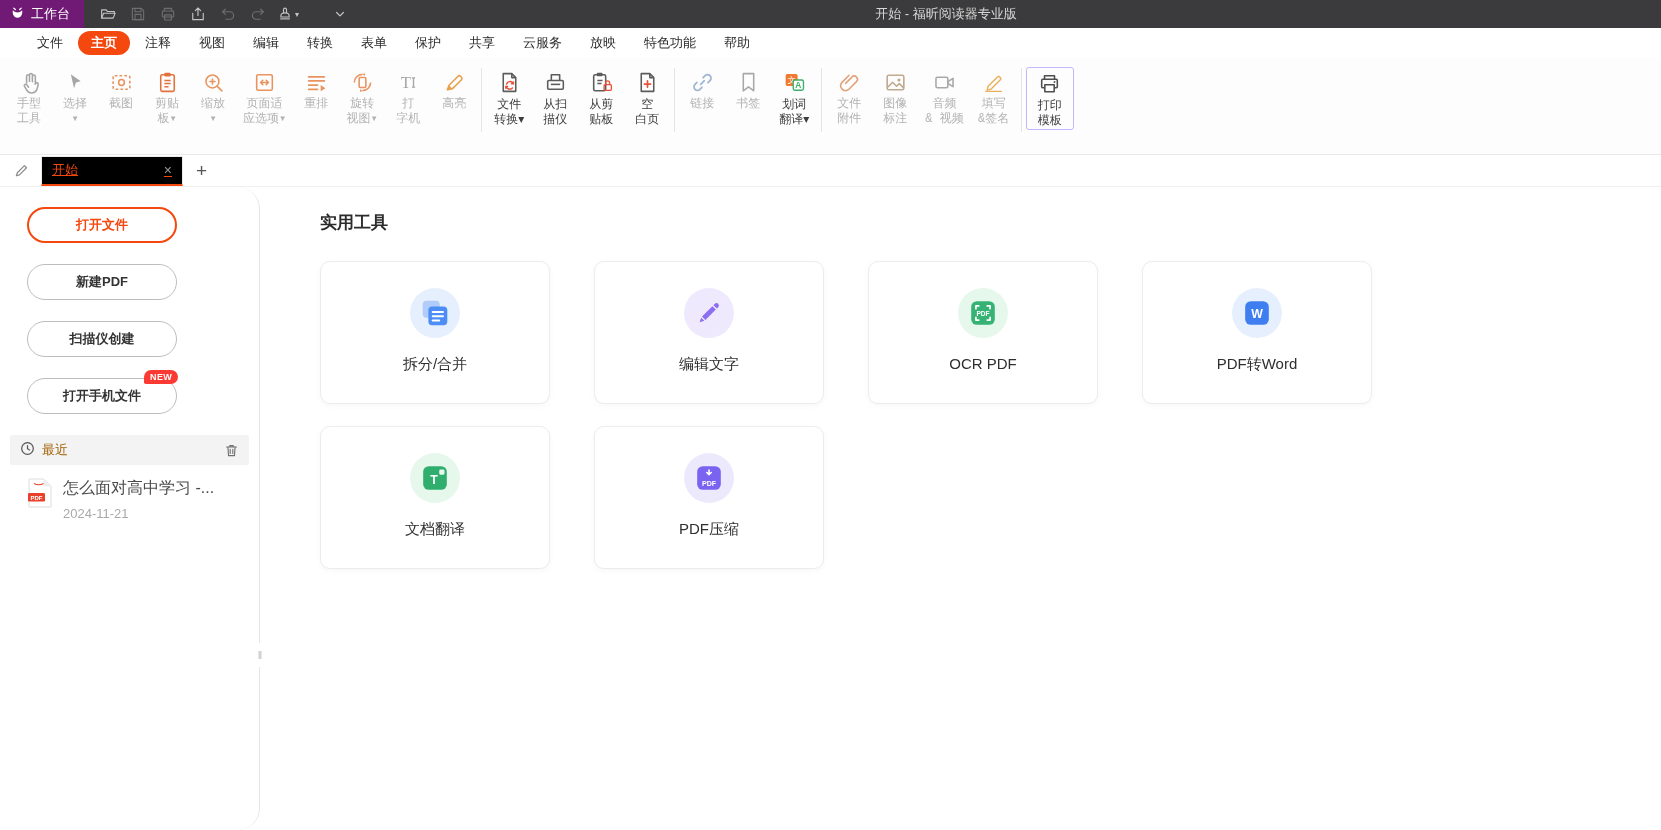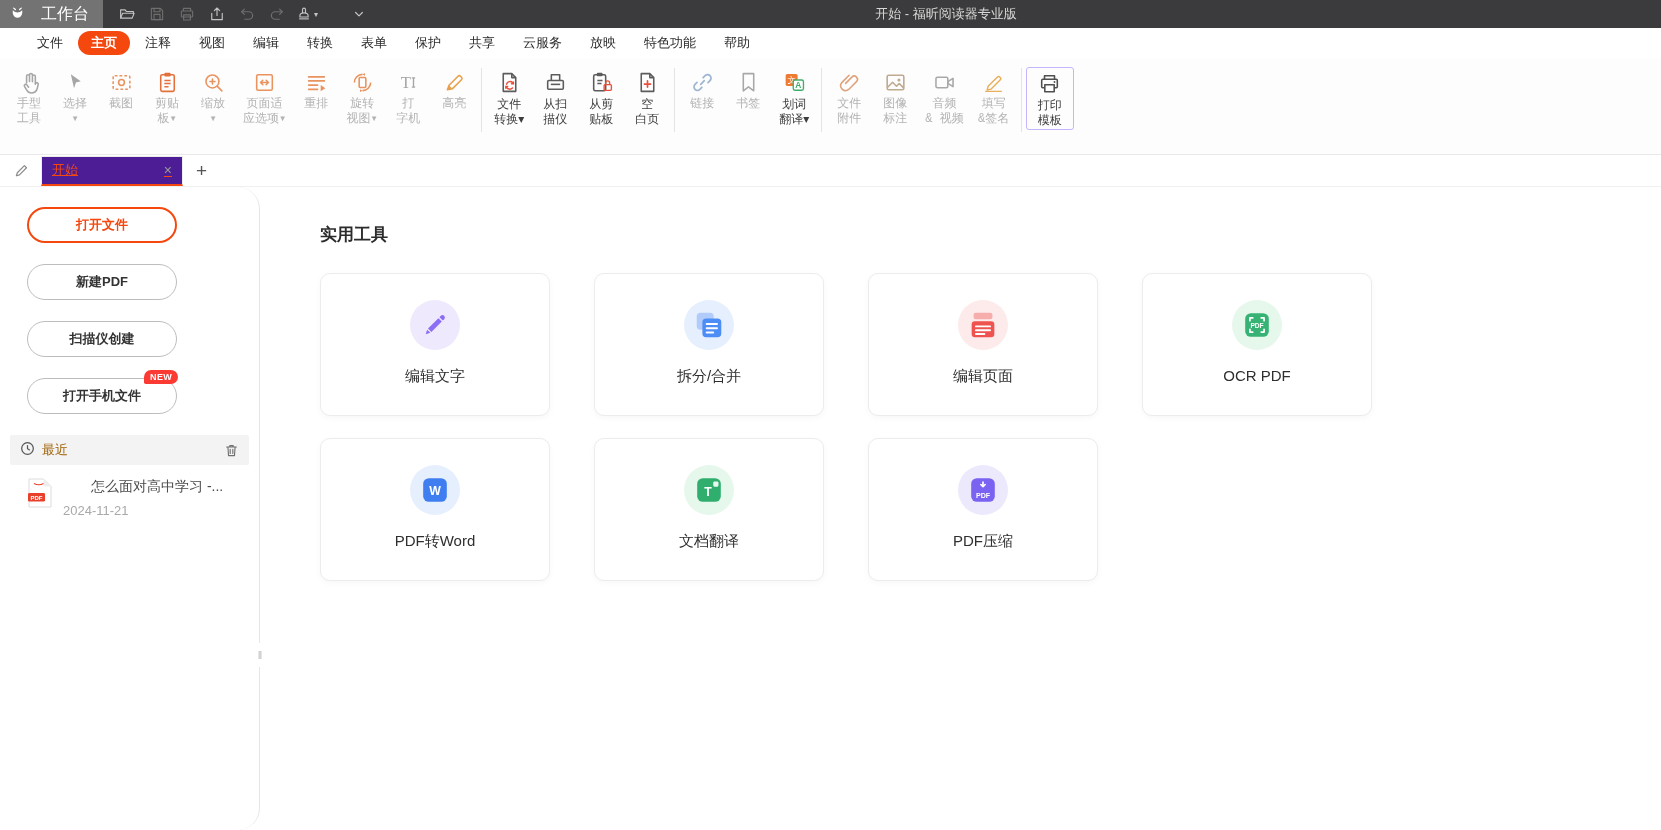--- a/index.html
+++ b/index.html
@@ -1,21 +1,21 @@
 <!DOCTYPE html>
 <html><head>
 <meta charset="utf-8">
 <style>
   html,body{margin:0;padding:0;background:#fff;}
   body{width:1661px;height:830px;overflow:hidden;font-family:"Liberation Sans","DejaVu Sans",sans-serif;}
   .app{width:1661px;height:830px;display:flex;flex-direction:column;background:#fff;}
 
   
   .titlebar{height:28px;background:#3b3b3d;display:flex;align-items:center;position:relative;flex:0 0 auto;}
-  .logo-btn{background:#737373;height:100%;display:flex;align-items:center;gap:16px;padding:0 14px 0 10px;color:#fff;font-size:16px;cursor:default;}
+  .logo-btn{background:#701a75;height:100%;display:flex;align-items:center;gap:6px;padding:0 14px 0 10px;color:#fff;font-size:13px;cursor:default;}
   .tb-actions{display:flex;align-items:center;gap:3px;margin-left:10px;}
   .tb-icon{width:27px;height:24px;display:flex;align-items:center;justify-content:center;border-radius:3px;}
   .tb-icon.gap{margin-left:22px;}
   .tb-caret{font-size:8px;color:#c4c4c4;margin-left:1px;}
   .tb-title{position:absolute;left:946px;transform:translateX(-50%);font-size:13px;color:#d8d8d8;white-space:nowrap;}
 
   
   .menubar{height:30px;background:#fff;display:flex;align-items:center;padding-left:24px;gap:2px;flex:0 0 auto;}
   .menu-item{font-size:13px;color:#2c2c2c;padding:3px 13px;border-radius:12px;white-space:nowrap;cursor:default;}
   .menu-item.active{background:#f4480f;color:#fff;font-weight:bold;}
@@ -25,41 +25,41 @@
   .ribbon-item{display:flex;flex-direction:column;align-items:center;padding:1px 7px;min-width:32px;border-radius:3px;}
   .ribbon-item.boxed{border:1px solid #c4b5fd;}
   .ric{height:29px;display:flex;align-items:center;justify-content:center;}
   .rlabel{font-size:12px;line-height:15px;color:#3d3d3d;white-space:nowrap;}
   .ribbon-item.disabled .rlabel{color:#b3b3b3;font-family:Liberation Mono, monospace;}
   .ribbon-sep{width:1px;height:64px;background:#e4e4e4;margin:1px 4px 0 4px;align-self:flex-start;}
 
   
   .tabbar{height:31px;background:#fff;display:flex;align-items:center;padding-left:10px;border-bottom:1px solid #f0f0f0;flex:0 0 auto;}
   .tab-pencil{width:22px;height:22px;display:flex;align-items:center;justify-content:center;}
-  .tab{width:142px;height:30px;margin-left:9px;display:flex;align-items:center;justify-content:space-between;padding:0 10px;background:#4c1d95;border:1px solid #ececec;border-bottom:2px solid #f4480f;box-sizing:border-box;color:#f4480f;font-size:13px;text-decoration:underline;}
+  .tab{width:142px;height:30px;margin-left:9px;display:flex;align-items:center;justify-content:space-between;padding:0 10px;background:#000000;border:1px solid #ececec;border-bottom:2px solid #f4480f;box-sizing:border-box;color:#f4480f;font-size:13px;text-decoration:underline;}
   .tab-close{color:#9a9a9a;font-size:14px;line-height:1;}
   .tab-add{font-size:19px;color:#555;margin-left:13px;line-height:1;}
 
   
   .bodyrow{flex:1;display:flex;min-height:0;}
   .sidebar{width:260px;box-sizing:border-box;border-right:1px solid #e6e6e6;padding-top:20px;position:relative;flex:0 0 auto;border-radius:22px;}
   .side-btn{width:150px;height:36px;box-sizing:border-box;margin:0 0 21px 27px;border:1px solid #bdbdbd;border-radius:18px;background:#fff;font-size:13px;font-weight:bold;color:#333;display:flex;align-items:center;justify-content:center;position:relative;cursor:default;}
   .side-btn.primary{border:2px solid #f4480f;color:#f4480f;}
   .badge{position:absolute;top:-9px;right:-2px;background:#fb3b33;color:#fff;font-size:9px;font-weight:bold;padding:2px 6px;border-radius:8px 8px 8px 2px;letter-spacing:.3px;}
   .recent-header{margin:0 10px;height:30px;background:#f3f3f3;border-radius:2px;display:flex;align-items:center;justify-content:space-between;padding:0 10px;}
   .rh-left{display:flex;align-items:center;gap:7px;font-size:13px;color:#a16207;}
   .trash-btn{display:flex;align-items:center;}
   .recent-item{display:flex;gap:10px;padding:13px 10px 0 27px;align-items:flex-start;}
   .ri-text{display:flex;flex-direction:column;}
-  .ri-title{font-size:14px;color:#4a4a4a;margin-left:28px;}
+  .ri-title{font-size:16px;color:#4a4a4a;}
   .ri-date{font-size:13px;color:#a9a9a9;margin-top:7px;}
   .drag-handle{position:absolute;right:-5px;top:456px;width:9px;height:24px;background:#fff;color:#b5b5b5;font-size:11px;display:flex;align-items:center;justify-content:center;letter-spacing:-1px;}
 
   .main{flex:1;padding:24px 0 0 60px;background:#fff;min-width:0;}
-  .section-title{font-size:17px;font-weight:600;color:#2b2b2b;margin-top:12px;}
+  .section-title{font-size:17px;font-weight:600;color:#2b2b2b;}
   .grid{margin-top:27px;display:grid;grid-template-columns:repeat(4,230px);gap:22px 44px;}
   .card{height:143px;box-sizing:border-box;background:#fff;border:1px solid #ececec;border-radius:10px;box-shadow:0 2px 6px rgba(0,0,0,.035);display:flex;flex-direction:column;align-items:center;cursor:default;}
   .card-circle{width:50px;height:50px;border-radius:50%;margin-top:26px;display:flex;align-items:center;justify-content:center;}
   .card-label{margin-top:17px;font-size:15px;color:#2f2f2f;}
 </style>
 </head>
 <body>
 
 <div class="app">
 
@@ -494,52 +494,42 @@
             </span>
           </div>
         </div>
       <div class="drag-handle">‖</div>
     </div>
 
     <div class="main">
       <div class="section-title">实用工具</div>
       <div class="grid">
           <div class="card">
+            <div class="card-circle" style="background:#e6effd">
+              <svg width="34" height="34" viewBox="0 0 36 36">
+                <rect x="5" y="5" width="18" height="18" rx="4" fill="#4d8df6" opacity=".35"></rect>
+                <rect x="11" y="11" width="20" height="20" rx="4" fill="#4d8df6"></rect>
+                <path d="M15.5 17h11M15.5 21.5h11M15.5 26h7" stroke="#fff" stroke-width="2" stroke-linecap="round" fill="none"></path>
+              </svg>
+            </div>
+            <div class="card-label">拆分/合并</div>
+          </div>
+          <div class="card">
             <div class="card-circle" style="background:#efe9fd">
               <svg width="34" height="34" viewBox="0 0 36 36">
                 <g fill="#8b6ef3">
                   <path d="M10.6 21.8 21.6 10.8l3.6 3.6-11 11z"></path>
                   <path d="M22.7 9.7l1.5-1.5a2.55 2.55 0 0 1 3.6 3.6l-1.5 1.5z"></path>
                   <path d="M9.7 22.9l3.4 3.4-5 1.6z"></path>
                 </g>
               </svg>
             </div>
             <div class="card-label">编辑文字</div>
           </div>
           <div class="card">
-            <div class="card-circle" style="background:#e6effd">
-              <svg width="34" height="34" viewBox="0 0 36 36">
-                <rect x="5" y="5" width="18" height="18" rx="4" fill="#4d8df6" opacity=".35"></rect>
-                <rect x="11" y="11" width="20" height="20" rx="4" fill="#4d8df6"></rect>
-                <path d="M15.5 17h11M15.5 21.5h11M15.5 26h7" stroke="#fff" stroke-width="2" stroke-linecap="round" fill="none"></path>
-              </svg>
-            </div>
-            <div class="card-label">拆分/合并</div>
-          </div>
-          <div class="card">
-            <div class="card-circle" style="background:#fdeaea">
-              <svg width="34" height="34" viewBox="0 0 36 36">
-                <rect x="8" y="5" width="20" height="7" rx="2.5" fill="#ee5350" opacity=".4"></rect>
-                <rect x="6" y="14" width="24" height="17" rx="3.5" fill="#ee5350"></rect>
-                <path d="M10.5 19.5h15M10.5 23.5h15M10.5 27.5h9" stroke="#fff" stroke-width="2" stroke-linecap="round" fill="none"></path>
-              </svg>
-            </div>
-            <div class="card-label">编辑页面</div>
-          </div>
-          <div class="card">
             <div class="card-circle" style="background:#e6f7ec">
               <svg width="34" height="34" viewBox="0 0 36 36">
                 <rect x="5.5" y="5.5" width="25" height="25" rx="6" fill="#36b374"></rect>
                 <path d="M10.5 13.5v-3h3M25.5 13.5v-3h-3M10.5 22.5v3h3M25.5 22.5v3h-3" fill="none" stroke="#fff" stroke-width="1.8" stroke-linecap="round" stroke-linejoin="round"></path>
                 <text x="18" y="20.8" text-anchor="middle" font-size="7" font-weight="bold" fill="#fff" font-family="Liberation Sans,sans-serif">PDF</text>
               </svg>
             </div>
             <div class="card-label">OCR PDF</div>
           </div>
           <div class="card">

